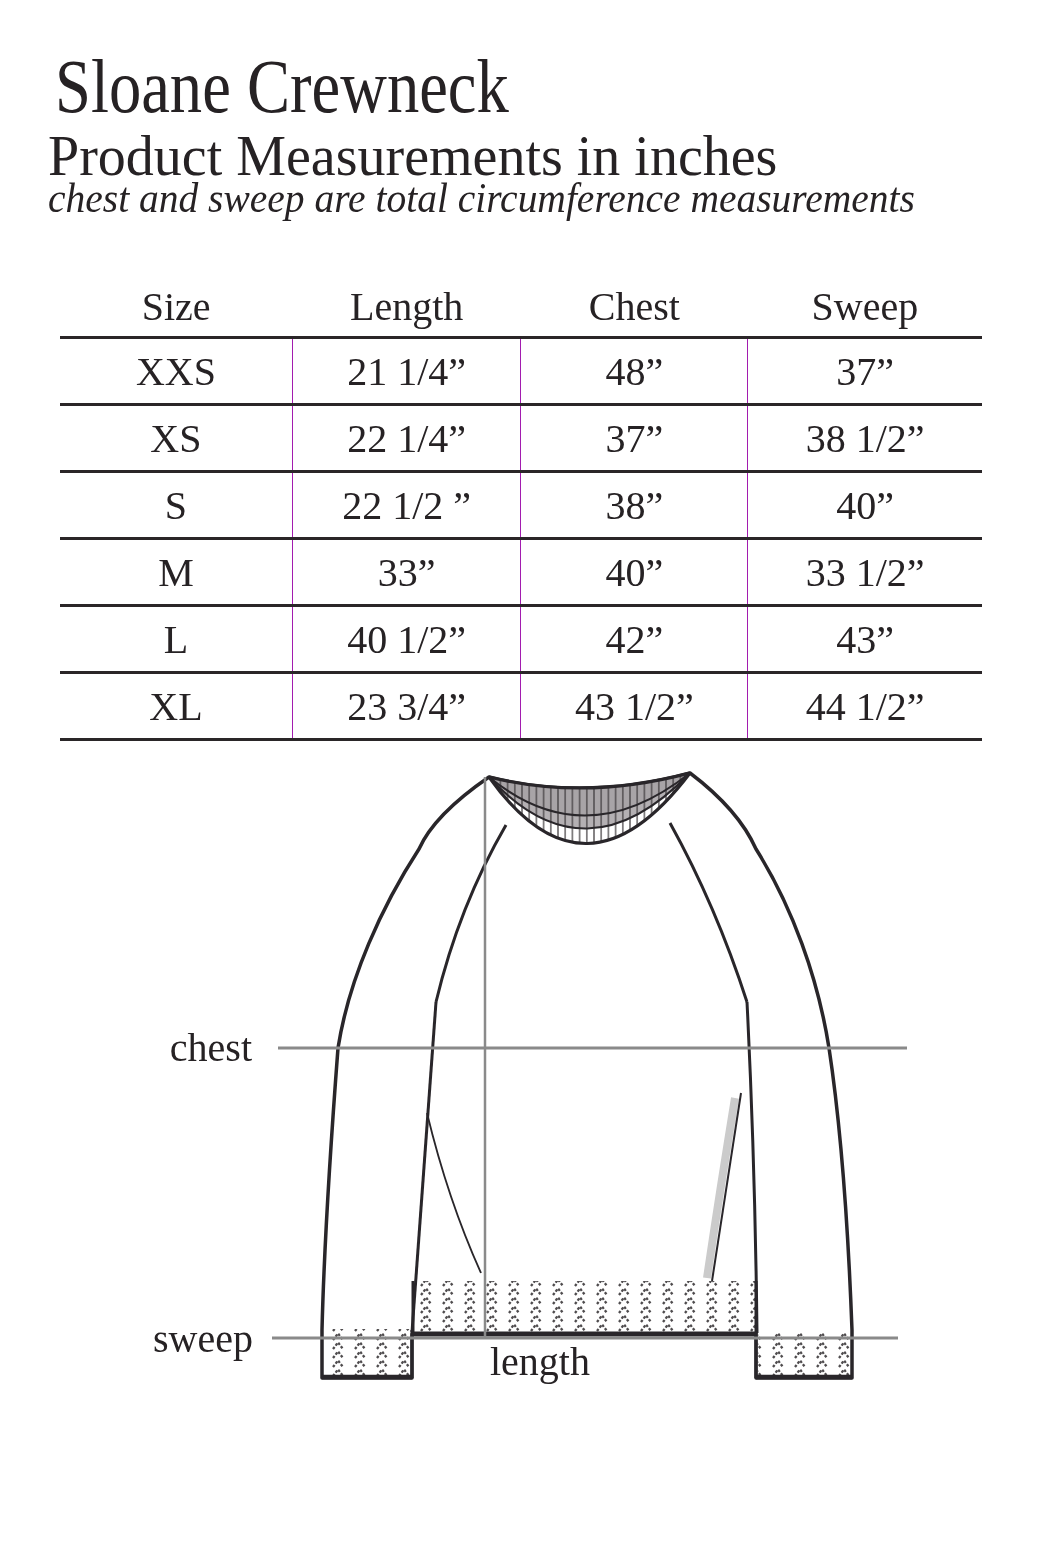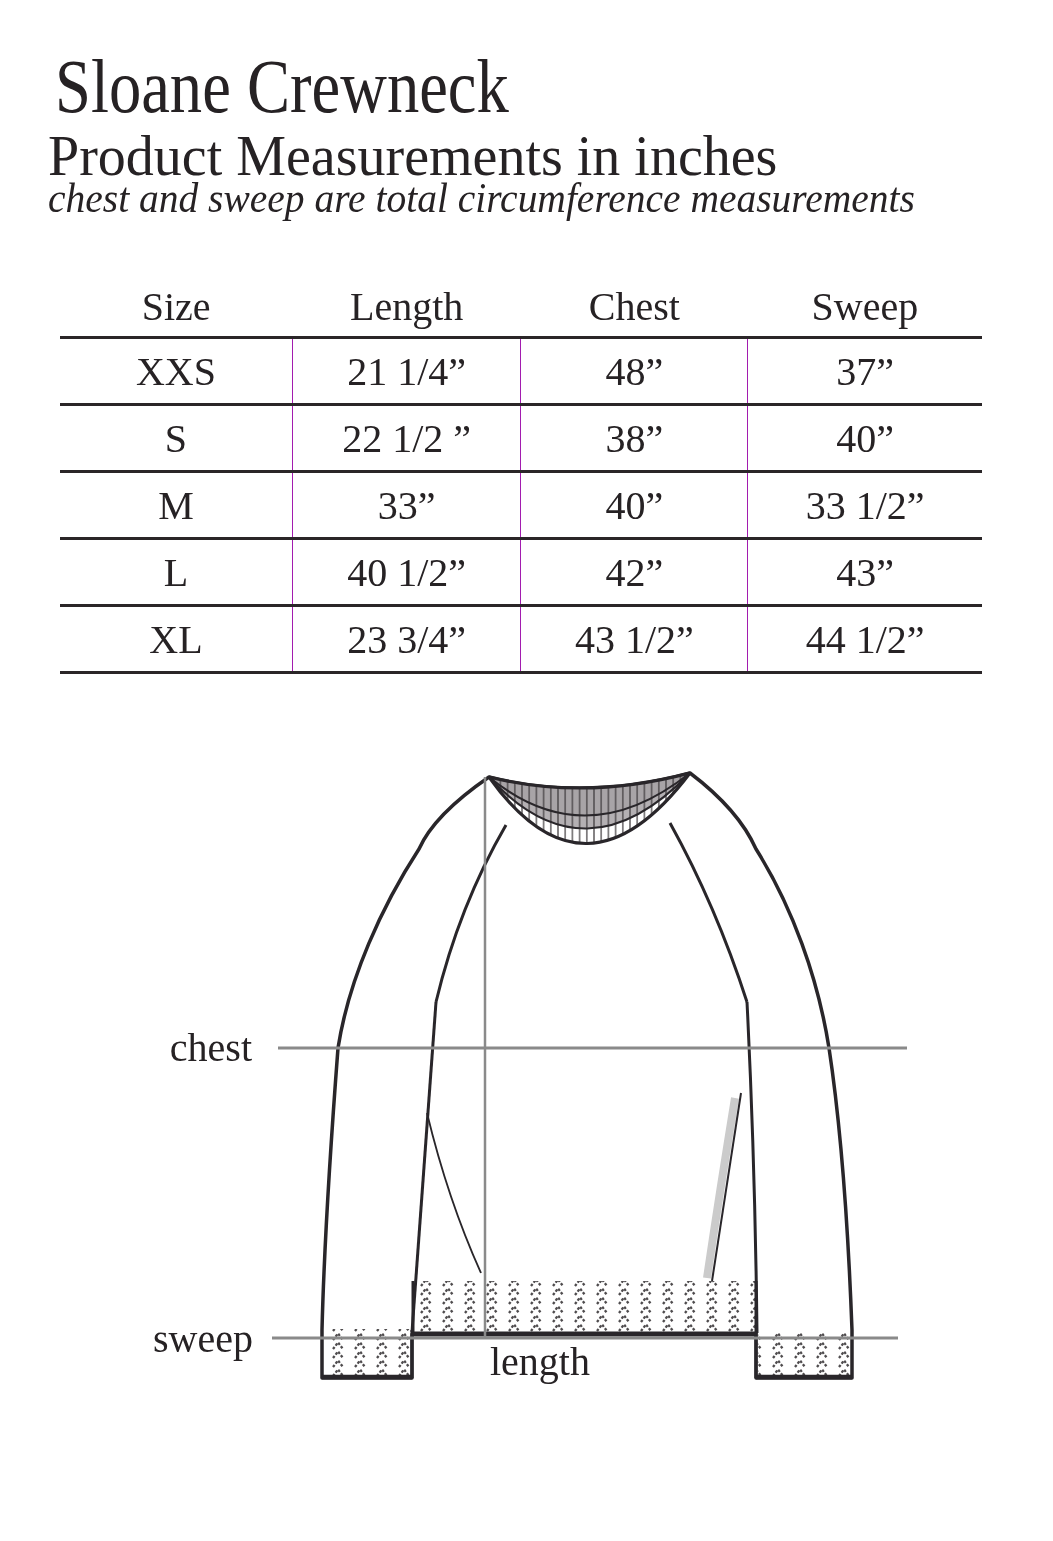--- a/index.html
+++ b/index.html
@@ -65,20 +65,26 @@
       <th>Chest</th>
       <th>Sweep</th>
     </tr>
   </thead>
   <tbody>
     <tr>
       <td class="vr">XXS</td>
       <td class="vr">21 1/4”</td>
       <td class="vr">48”</td>
       <td>37”</td>
+    </tr>
+    <tr>
+      <td class="vr">XS</td>
+      <td class="vr">22 1/4”</td>
+      <td class="vr">37”</td>
+      <td>38 1/2”</td>
     </tr>
     <tr>
       <td class="vr">S</td>
       <td class="vr">22 1/2 ”</td>
       <td class="vr">38”</td>
       <td>40”</td>
     </tr>
     <tr>
       <td class="vr">M</td>
       <td class="vr">33”</td>

